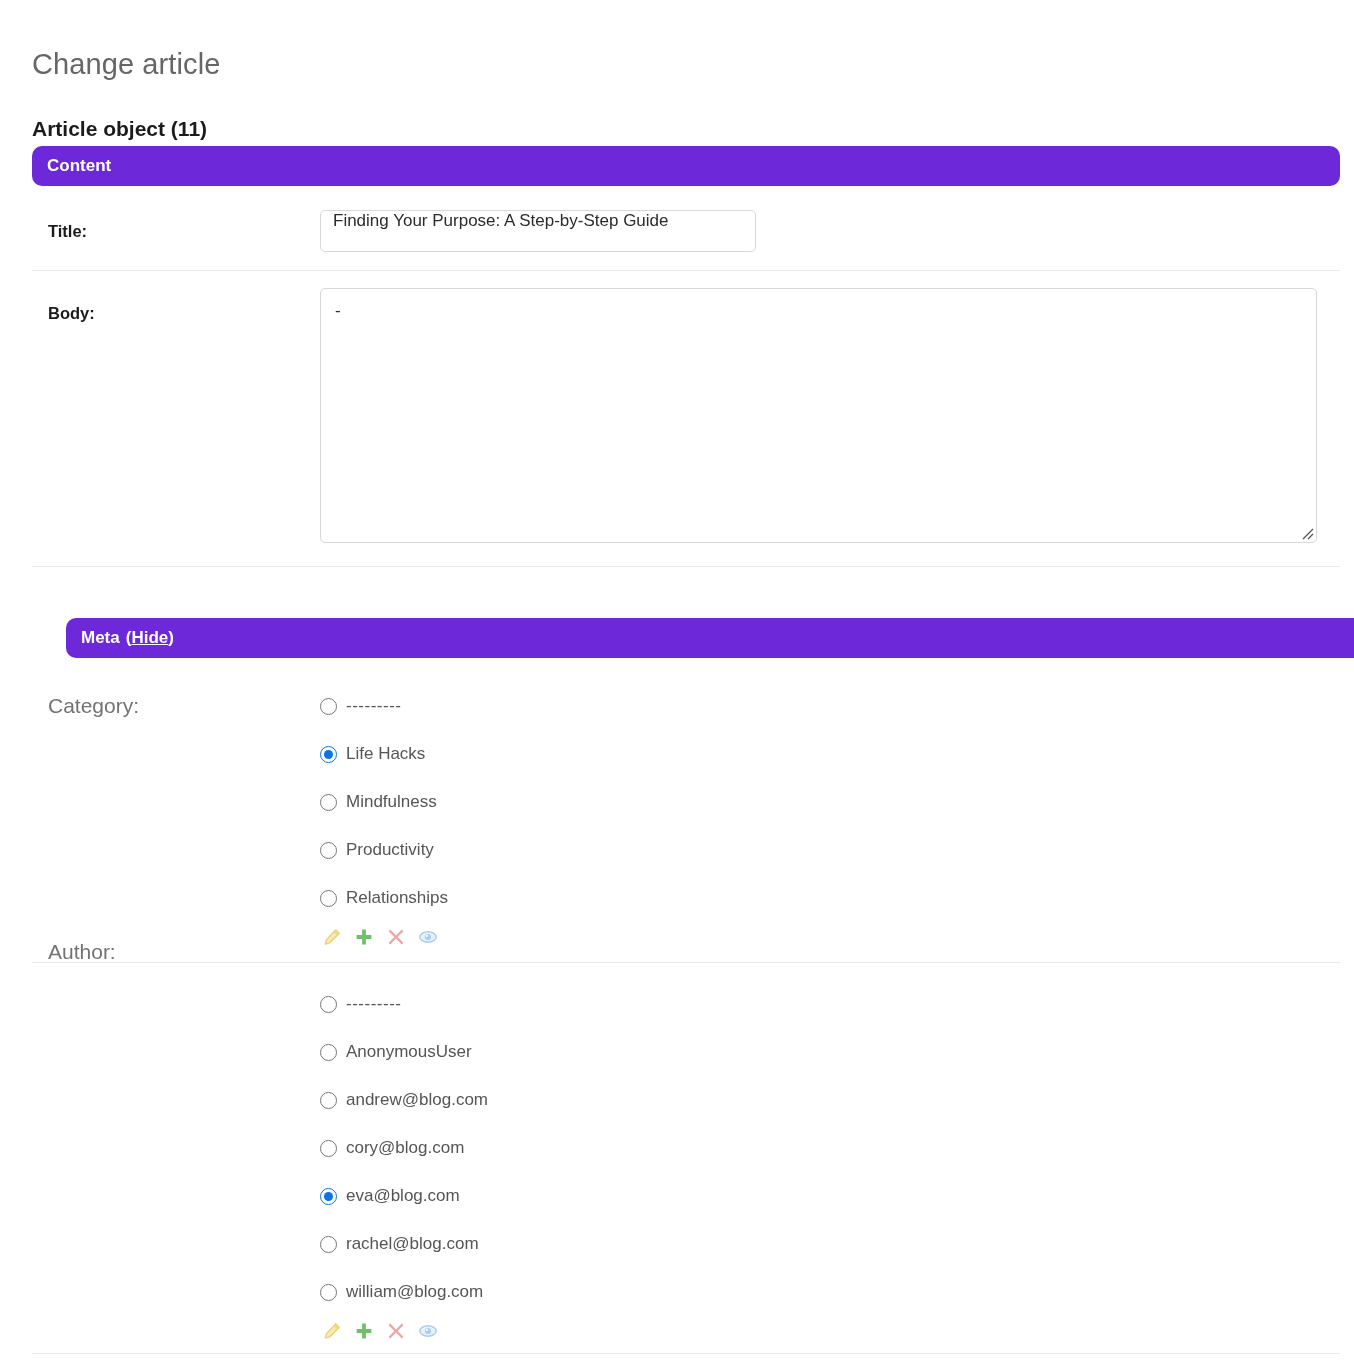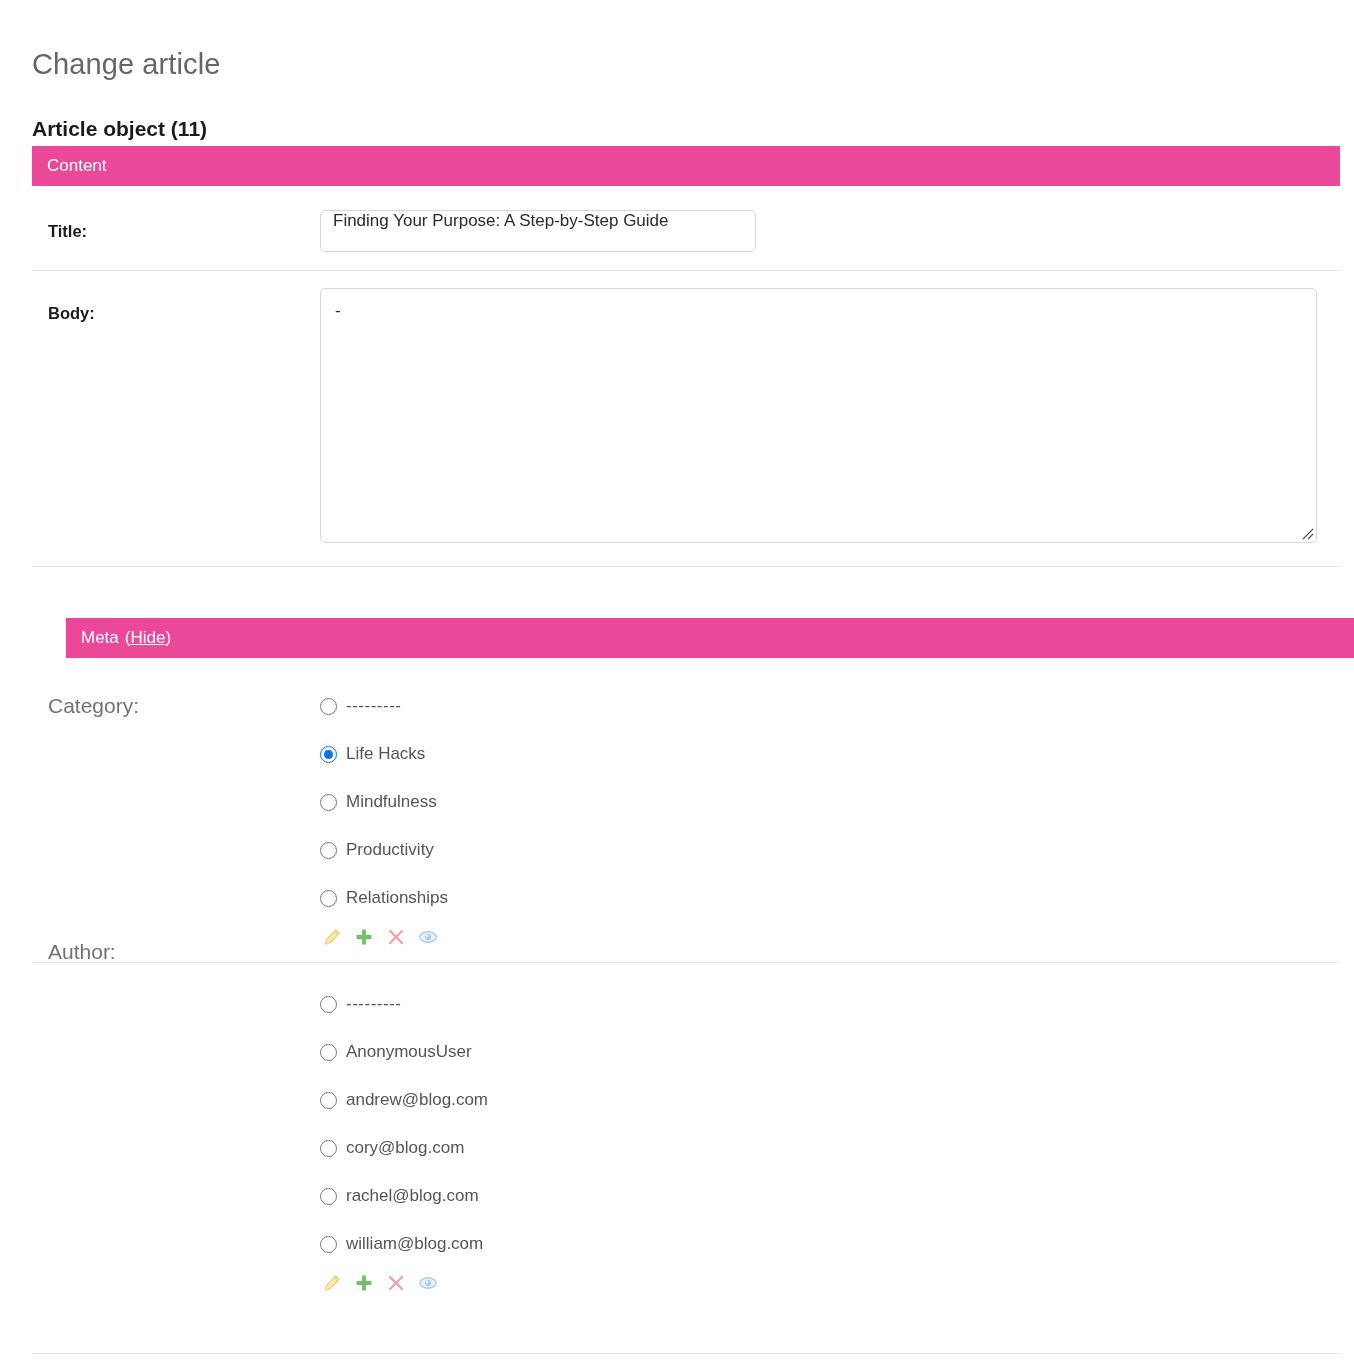--- a/index.html
+++ b/index.html
@@ -37,27 +37,28 @@
     color: #1b1b1b;
     line-height: 1.2;
   }
 
   
   .section-bar {
     position: absolute;
     left: 32px;
     width: 1308px;
     height: 40px;
-    background: #ec4899;
+    background: #6d28d9;
     color: #ffffff;
     font-size: 17px;
-    font-weight: 400;
+    font-weight: 700;
     display: flex;
     align-items: center;
     padding-left: 15px;
+    border-radius: 10px;
   }
   .section-bar .hide-link {
     color: #ffffff;
     text-decoration: underline;
     cursor: pointer;
   }
 
   #bar-content { top: 146px; }
   #bar-meta    { top: 618px; margin-left: 34px; }
 
@@ -291,20 +292,24 @@
         </label>
         <label class="radio-item">
           <span class="radio"></span>
           <span class="radio-label">andrew@blog.com</span>
         </label>
         <label class="radio-item">
           <span class="radio"></span>
           <span class="radio-label">cory@blog.com</span>
         </label>
         <label class="radio-item">
+          <span class="radio checked"></span>
+          <span class="radio-label">eva@blog.com</span>
+        </label>
+        <label class="radio-item">
           <span class="radio"></span>
           <span class="radio-label">rachel@blog.com</span>
         </label>
         <label class="radio-item">
           <span class="radio"></span>
           <span class="radio-label">william@blog.com</span>
         </label>
         <div class="icon-row">
           <span class="icon-btn" title="Change">
             <svg width="20" height="20" viewBox="0 0 20 20">

